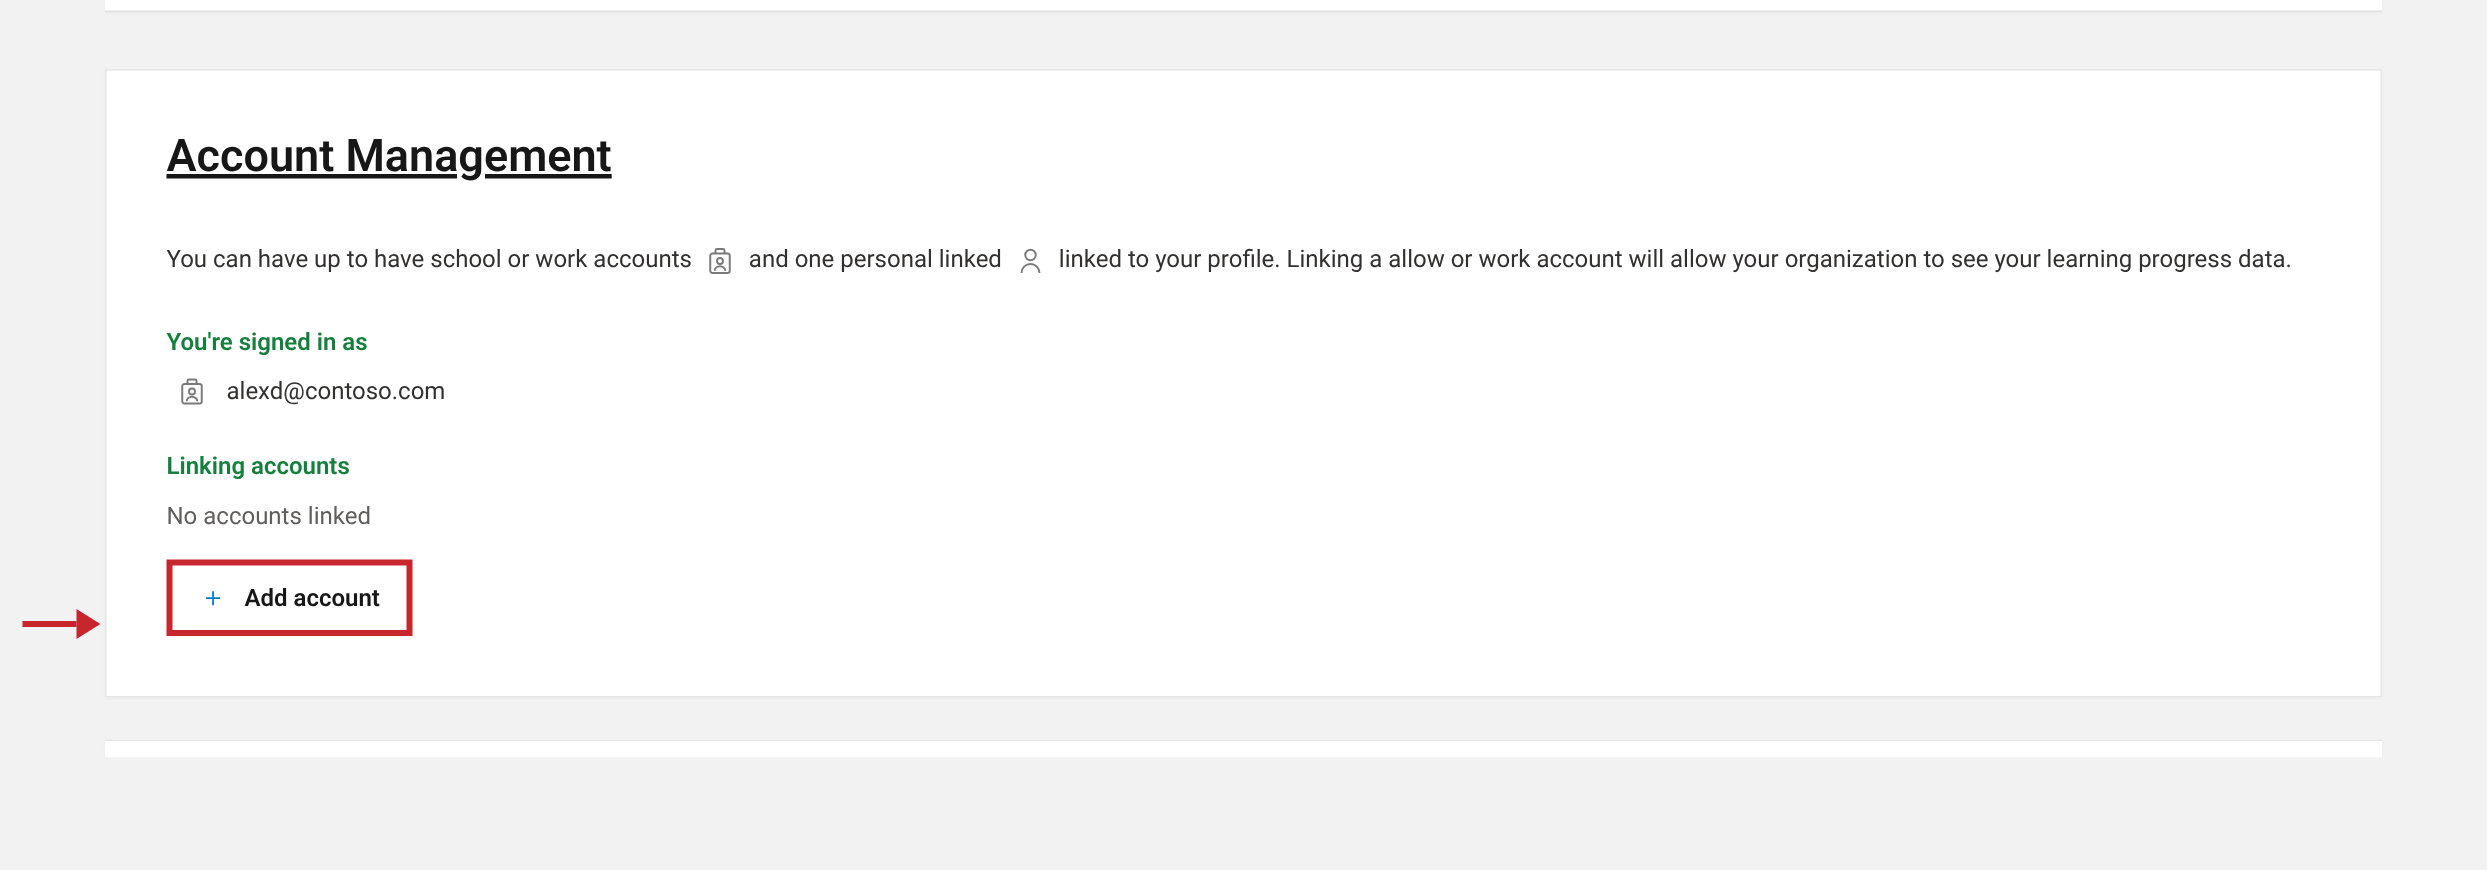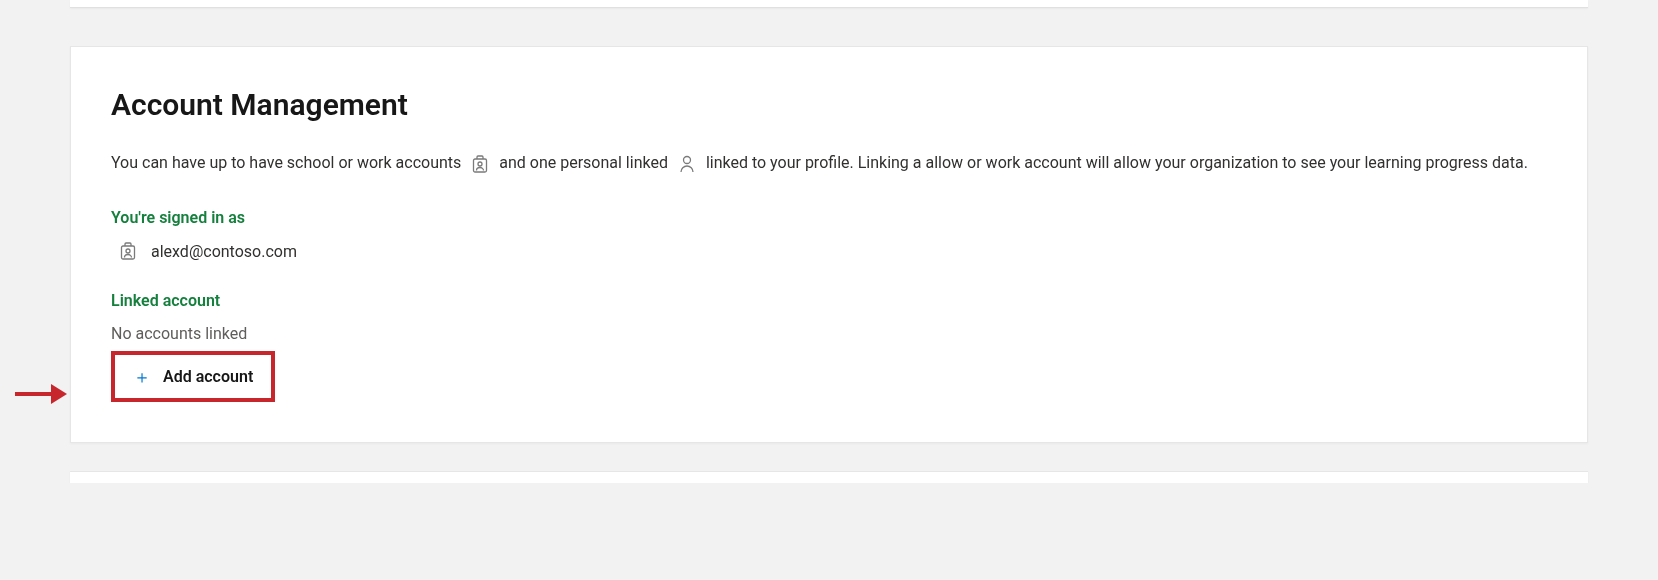--- a/index.html
+++ b/index.html
@@ -25,52 +25,52 @@
       margin: 38px 70px 0 70px;
       border: 1px solid #e6e6e6;
       box-shadow: 0 1px 2px rgba(0,0,0,0.04);
       padding: 40px 40px 40px 40px;
       position: relative;
     }
     .card-title {
       font-size: 30px;
       font-weight: 600;
       color: #171717;
-      margin-bottom: 26px;
+      margin-bottom: 36px;
+      text-decoration: underline;
     }
     .description {
       font-size: 16px;
       color: #323130;
       line-height: 1.9;
       margin-bottom: 30px;
     }
     .description .inline-icon {
       display: inline-block;
       vertical-align: middle;
       margin: 0 6px;
     }
     .subheading {
       font-size: 16px;
       font-weight: 600;
       color: #15803d;
       margin-bottom: 14px;
     }
     .email-row {
       display: flex;
-      align-items: center;
       gap: 14px;
       margin-bottom: 30px;
       margin-left: 8px;
       font-size: 16px;
       color: #323130;
     }
     .no-linked {
       font-size: 16px;
       color: #605e5c;
-      margin-bottom: 8px;
+      margin-bottom: 20px;
     }
     .add-account-btn {
       display: inline-flex;
       align-items: center;
       gap: 12px;
       padding: 10px 16px;
       font-size: 16px;
       font-weight: 600;
       color: #171717;
       background: #fff;
@@ -161,21 +161,21 @@
       <svg width="18" height="20" viewBox="0 0 18 20" fill="none" stroke="#7a7a7a" stroke-width="1.3">
         <rect x="2.5" y="5" width="13" height="13" rx="1.5"></rect>
         <path d="M6 5 V3 a1 1 0 0 1 1 -1 h4 a1 1 0 0 1 1 1 V5"></path>
         <circle cx="9" cy="10" r="2"></circle>
         <path d="M5.5 16.5 a3.5 3 0 0 1 7 0"></path>
       </svg>
     </span>
     <span>alexd@contoso.com</span>
   </div>
 
-  <div class="subheading">Linked account</div>
+  <div class="subheading">Linking accounts</div>
 
   <div class="no-linked">No accounts linked</div>
 
   <span class="add-account-highlight">
     <button class="add-account-btn">
       <span class="plus-icon">＋</span>
       <span>Add account</span>
     </button>
   </span>
 

